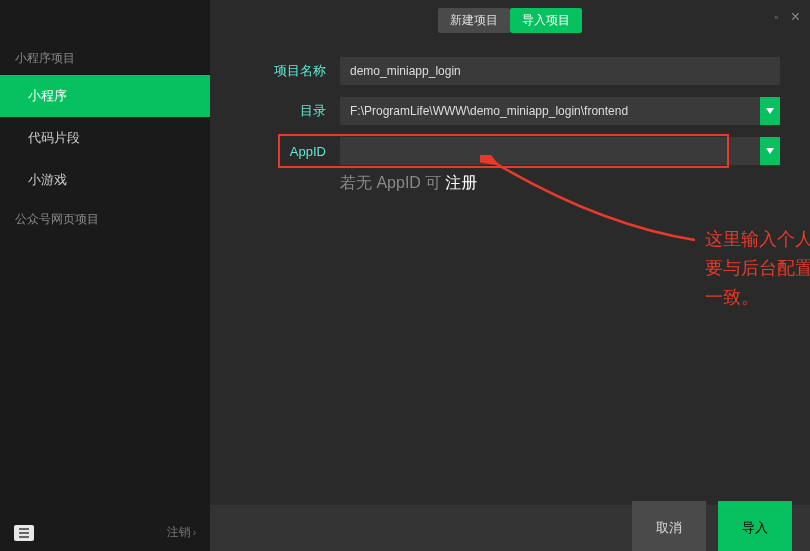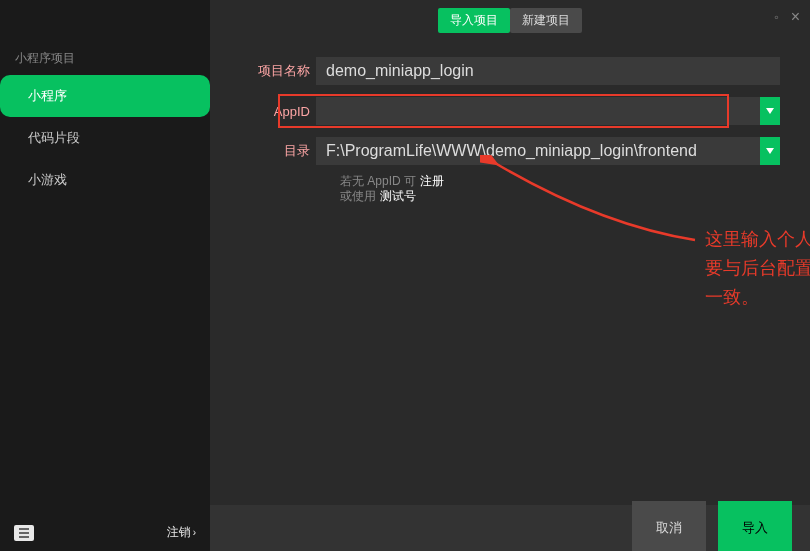--- a/index.html
+++ b/index.html
@@ -39,21 +39,20 @@
     .sidebar-section-title {
       color: #888;
       font-size: 12px;
       padding: 10px 15px 8px;
     }
     .sidebar-item {
       padding: 12px 28px;
       color: #ccc;
       cursor: pointer;
       font-size: 13px;
-      border-radius: 10px;
     }
     .sidebar-item.active {
       background: #07c160;
       color: #fff;
     }
     .sidebar-spacer { flex: 1; }
     .sidebar-footer {
       display: flex;
       align-items: center;
       padding: 10px 14px;
@@ -68,21 +67,21 @@
       justify-content: center;
     }
     .footer-icon::before {
       content: "";
       width: 10px; height: 2px;
       background: #666;
       box-shadow: 0 -4px 0 #666, 0 4px 0 #666;
     }
     .logout {
       margin-left: auto;
-      color: #e5e5e5;
+      color: #737373;
       display: flex;
       align-items: center;
       gap: 2px;
       cursor: pointer;
       font-size: 12px;
     }
     .logout .chev { font-size: 10px; }
     .main {
       flex: 1;
       background: #2a2a2a;
@@ -111,33 +110,33 @@
     .form {
       padding: 10px 30px 0 0;
     }
     .form-row {
       display: flex;
       align-items: center;
       margin-bottom: 12px;
       position: relative;
     }
     .form-label {
-      width: 106px;
+      width: 130px;
       text-align: right;
-      padding-right: 6px;
-      color: #fca5a5;
+      padding-right: 14px;
+      color: #5eead4;
       font-size: 13px;
     }
     .form-input {
       flex: 1;
       background: #3a3a3a;
       border: none;
       color: #ddd;
       padding: 6px 10px;
-      font-size: 16px;
+      font-size: 12px;
       height: 28px;
       font-family: inherit;
     }
     .dropdown-btn {
       width: 20px;
       height: 28px;
       background: #07c160;
       display: flex;
       align-items: center;
       justify-content: center;
@@ -150,21 +149,21 @@
       left: 68px;
       right: 51px;
       top: -3px;
       bottom: -3px;
       pointer-events: none;
       z-index: 5;
     }
     .hint-row {
       display: flex;
       padding-left: 130px;
-      font-size: 12px;
+      font-size: 16px;
       color: #888;
       margin-top: -4px;
       margin-bottom: 2px;
     }
     .hint-row a {
       color: #ffffff;
       text-decoration: none;
       cursor: pointer;
       margin-left: 4px;
     }
@@ -220,67 +219,64 @@
   <span class="pin">⚬</span>
   <span class="close">×</span>
 </div>
 
 <div class="layout">
   <aside class="sidebar">
     <div class="sidebar-section-title">小程序项目</div>
     <div class="sidebar-item active">小程序</div>
     <div class="sidebar-item">代码片段</div>
     <div class="sidebar-item">小游戏</div>
+    <div class="sidebar-section-title">公众号网页项目</div>
     <div class="sidebar-spacer"></div>
     <div class="sidebar-footer">
       <div class="footer-icon"></div>
       <div class="logout">
         <span>注销</span>
         <span class="chev">›</span>
       </div>
     </div>
   </aside>
 
   <main class="main">
     <div class="top-tabs">
+      <div class="tab">新建项目</div>
       <div class="tab active">导入项目</div>
-      <div class="tab">新建项目</div>
     </div>
 
     <div class="form">
       <div class="form-row">
         <div class="form-label">项目名称</div>
         <input class="form-input" value="demo_miniapp_login" style="">
+      </div>
+      <div class="form-row">
+        <div class="form-label">目录</div>
+        <input class="form-input" value="F:\ProgramLife\WWW\demo_miniapp_login\frontend" style="">
+        <div class="dropdown-btn">
+          <svg width="8" height="6" viewBox="0 0 8 6">
+              <path d="M0 0 L8 0 L4 6 Z"></path>
+            </svg>
+        </div>
       </div>
       <div class="form-row">
         <div class="highlight-box"></div>
         <div class="form-label">AppID</div>
         <input class="form-input" value="" style="">
         <div class="dropdown-btn">
           <svg width="8" height="6" viewBox="0 0 8 6">
               <path d="M0 0 L8 0 L4 6 Z"></path>
             </svg>
         </div>
       </div>
-      <div class="form-row">
-        <div class="form-label">目录</div>
-        <input class="form-input" value="F:\ProgramLife\WWW\demo_miniapp_login\frontend" style="">
-        <div class="dropdown-btn">
-          <svg width="8" height="6" viewBox="0 0 8 6">
-              <path d="M0 0 L8 0 L4 6 Z"></path>
-            </svg>
-        </div>
-      </div>
       <div class="hint-row">
         <span>若无 AppID 可</span>
         <a>注册</a>
-      </div>
-      <div class="hint-row">
-        <span>或使用</span>
-        <a>测试号</a>
       </div>
     </div>
 
     <svg class="annotation-arrow" viewBox="0 0 220 90">
       <defs>
         <marker id="arrowhead" markerWidth="10" markerHeight="8" refX="2" refY="4" orient="auto">
           <path d="M10 0 L0 4 L10 8 Z" fill="#e83a2a"></path>
         </marker>
       </defs>
       <path d="M 215 85 Q 120 70 15 8" stroke="#e83a2a" stroke-width="2.5" fill="none" marker-end="url(#arrowhead)"></path>

